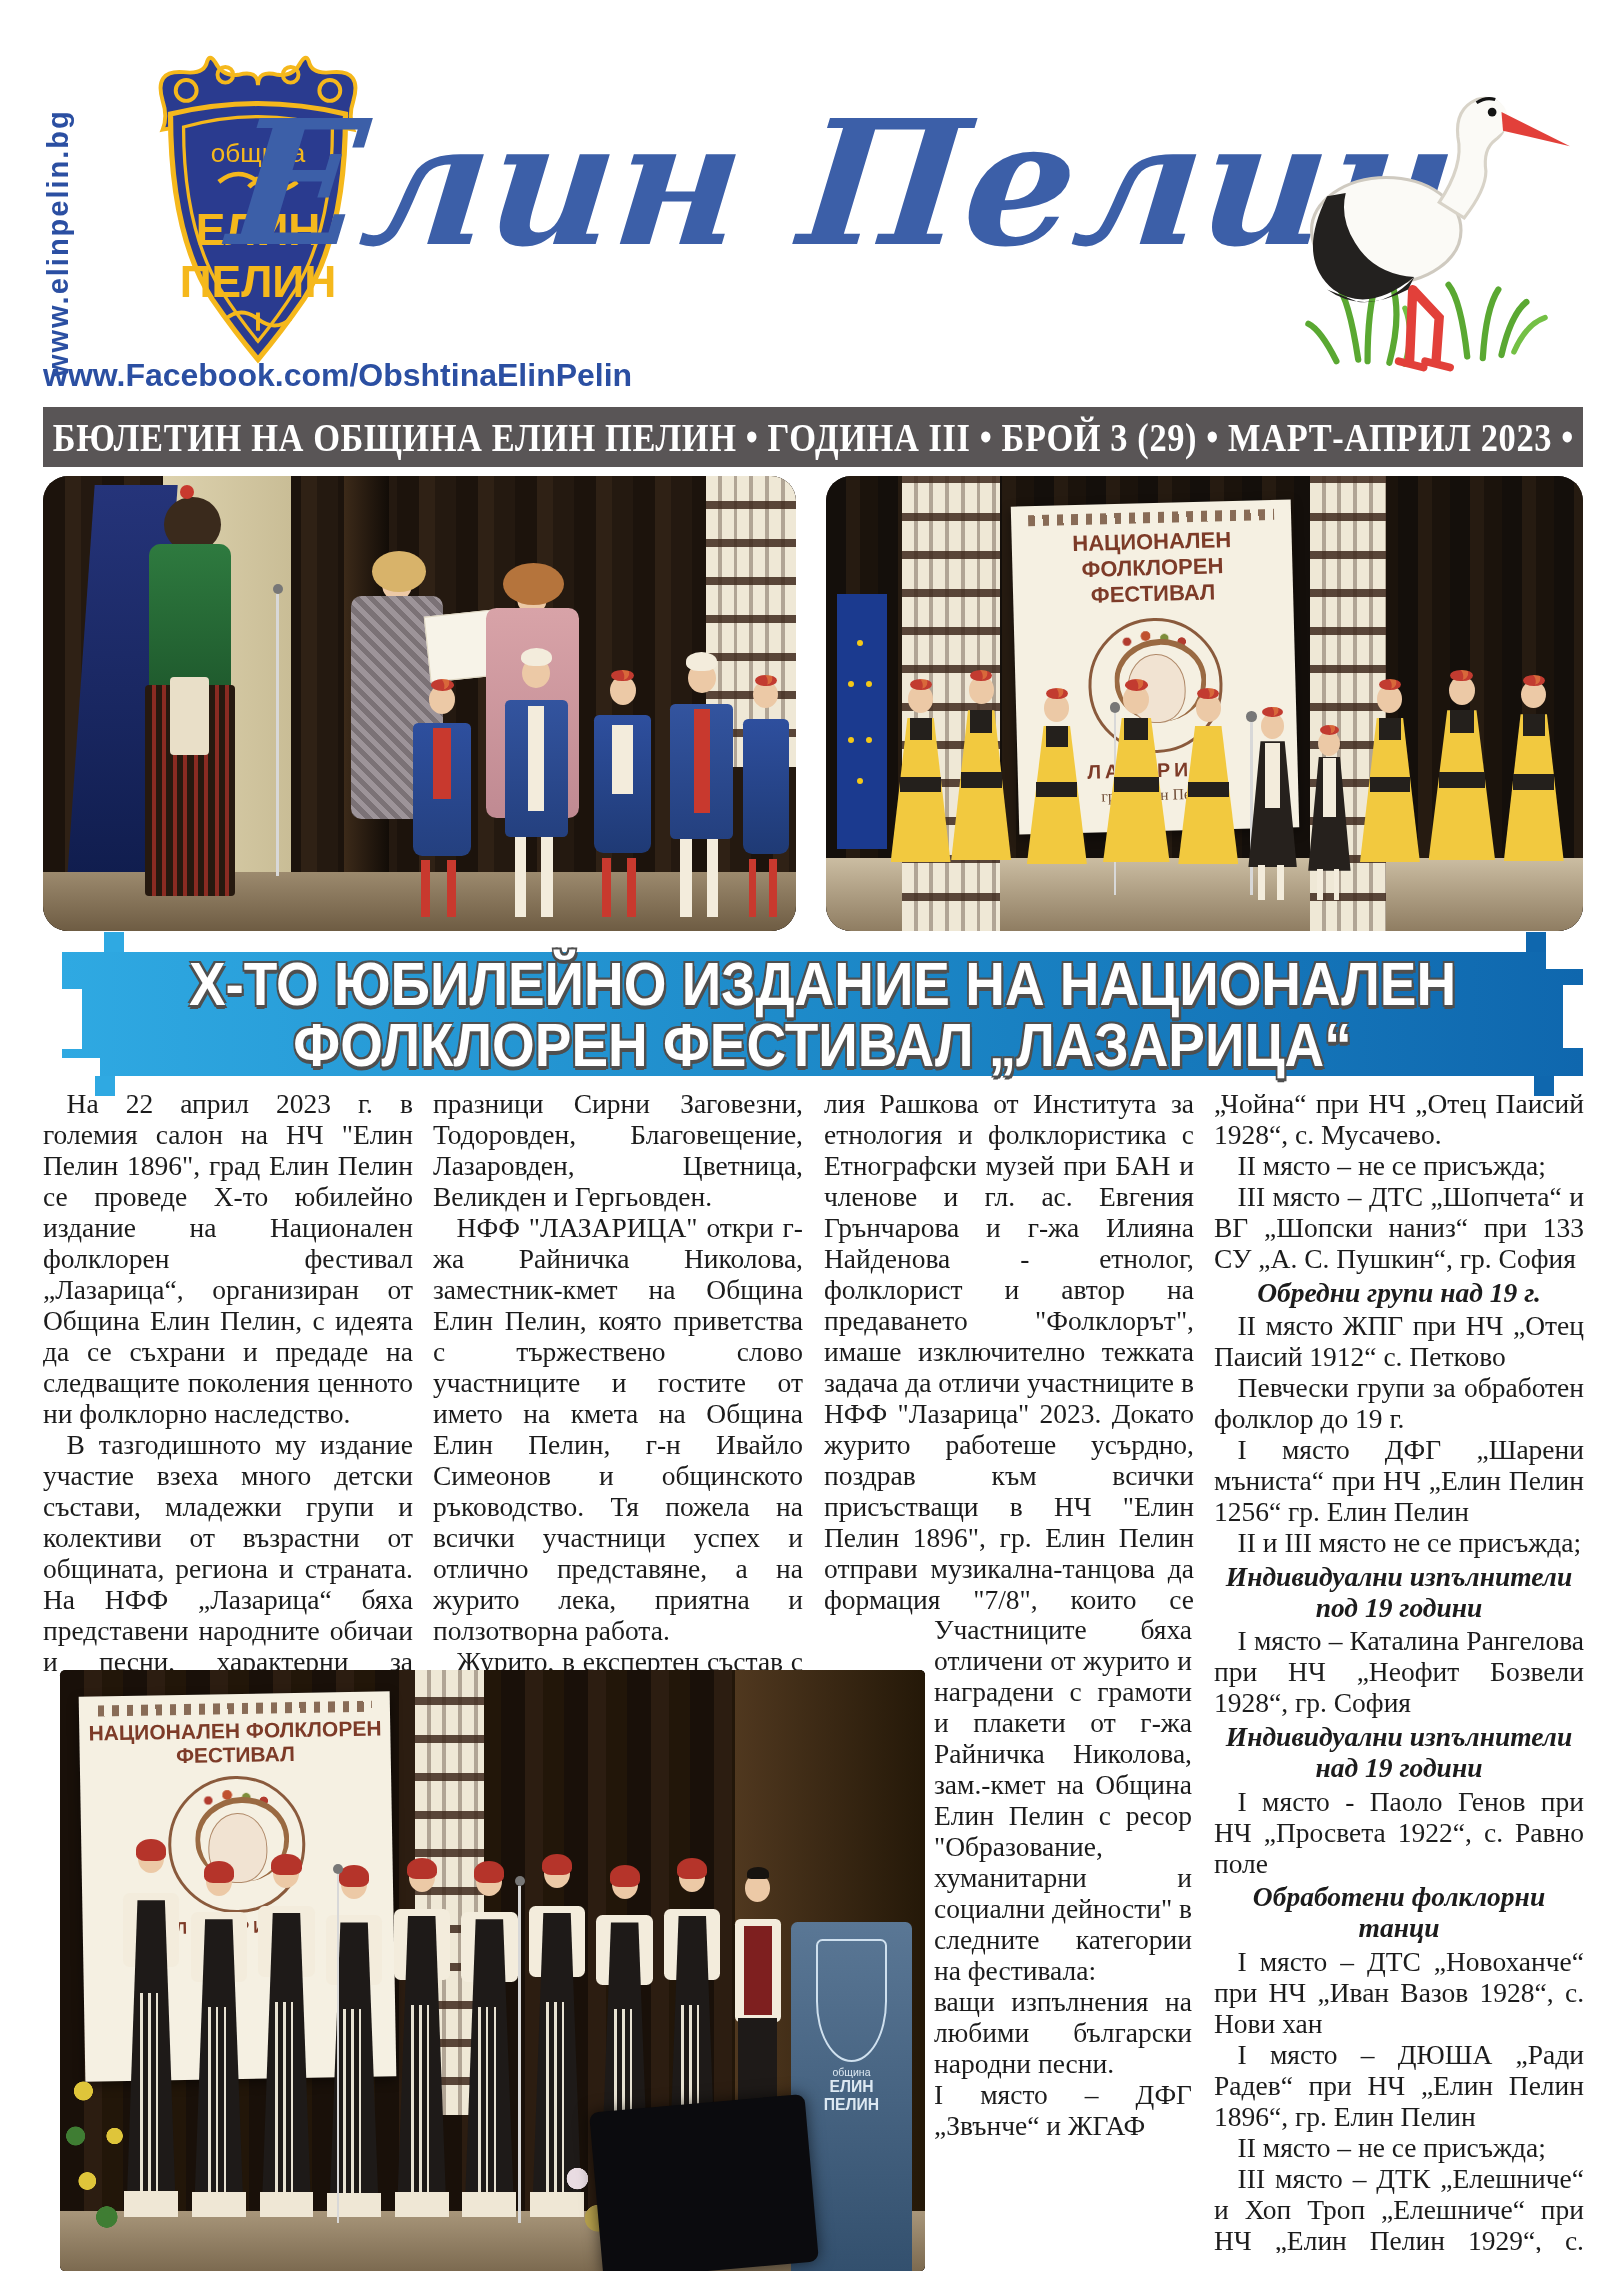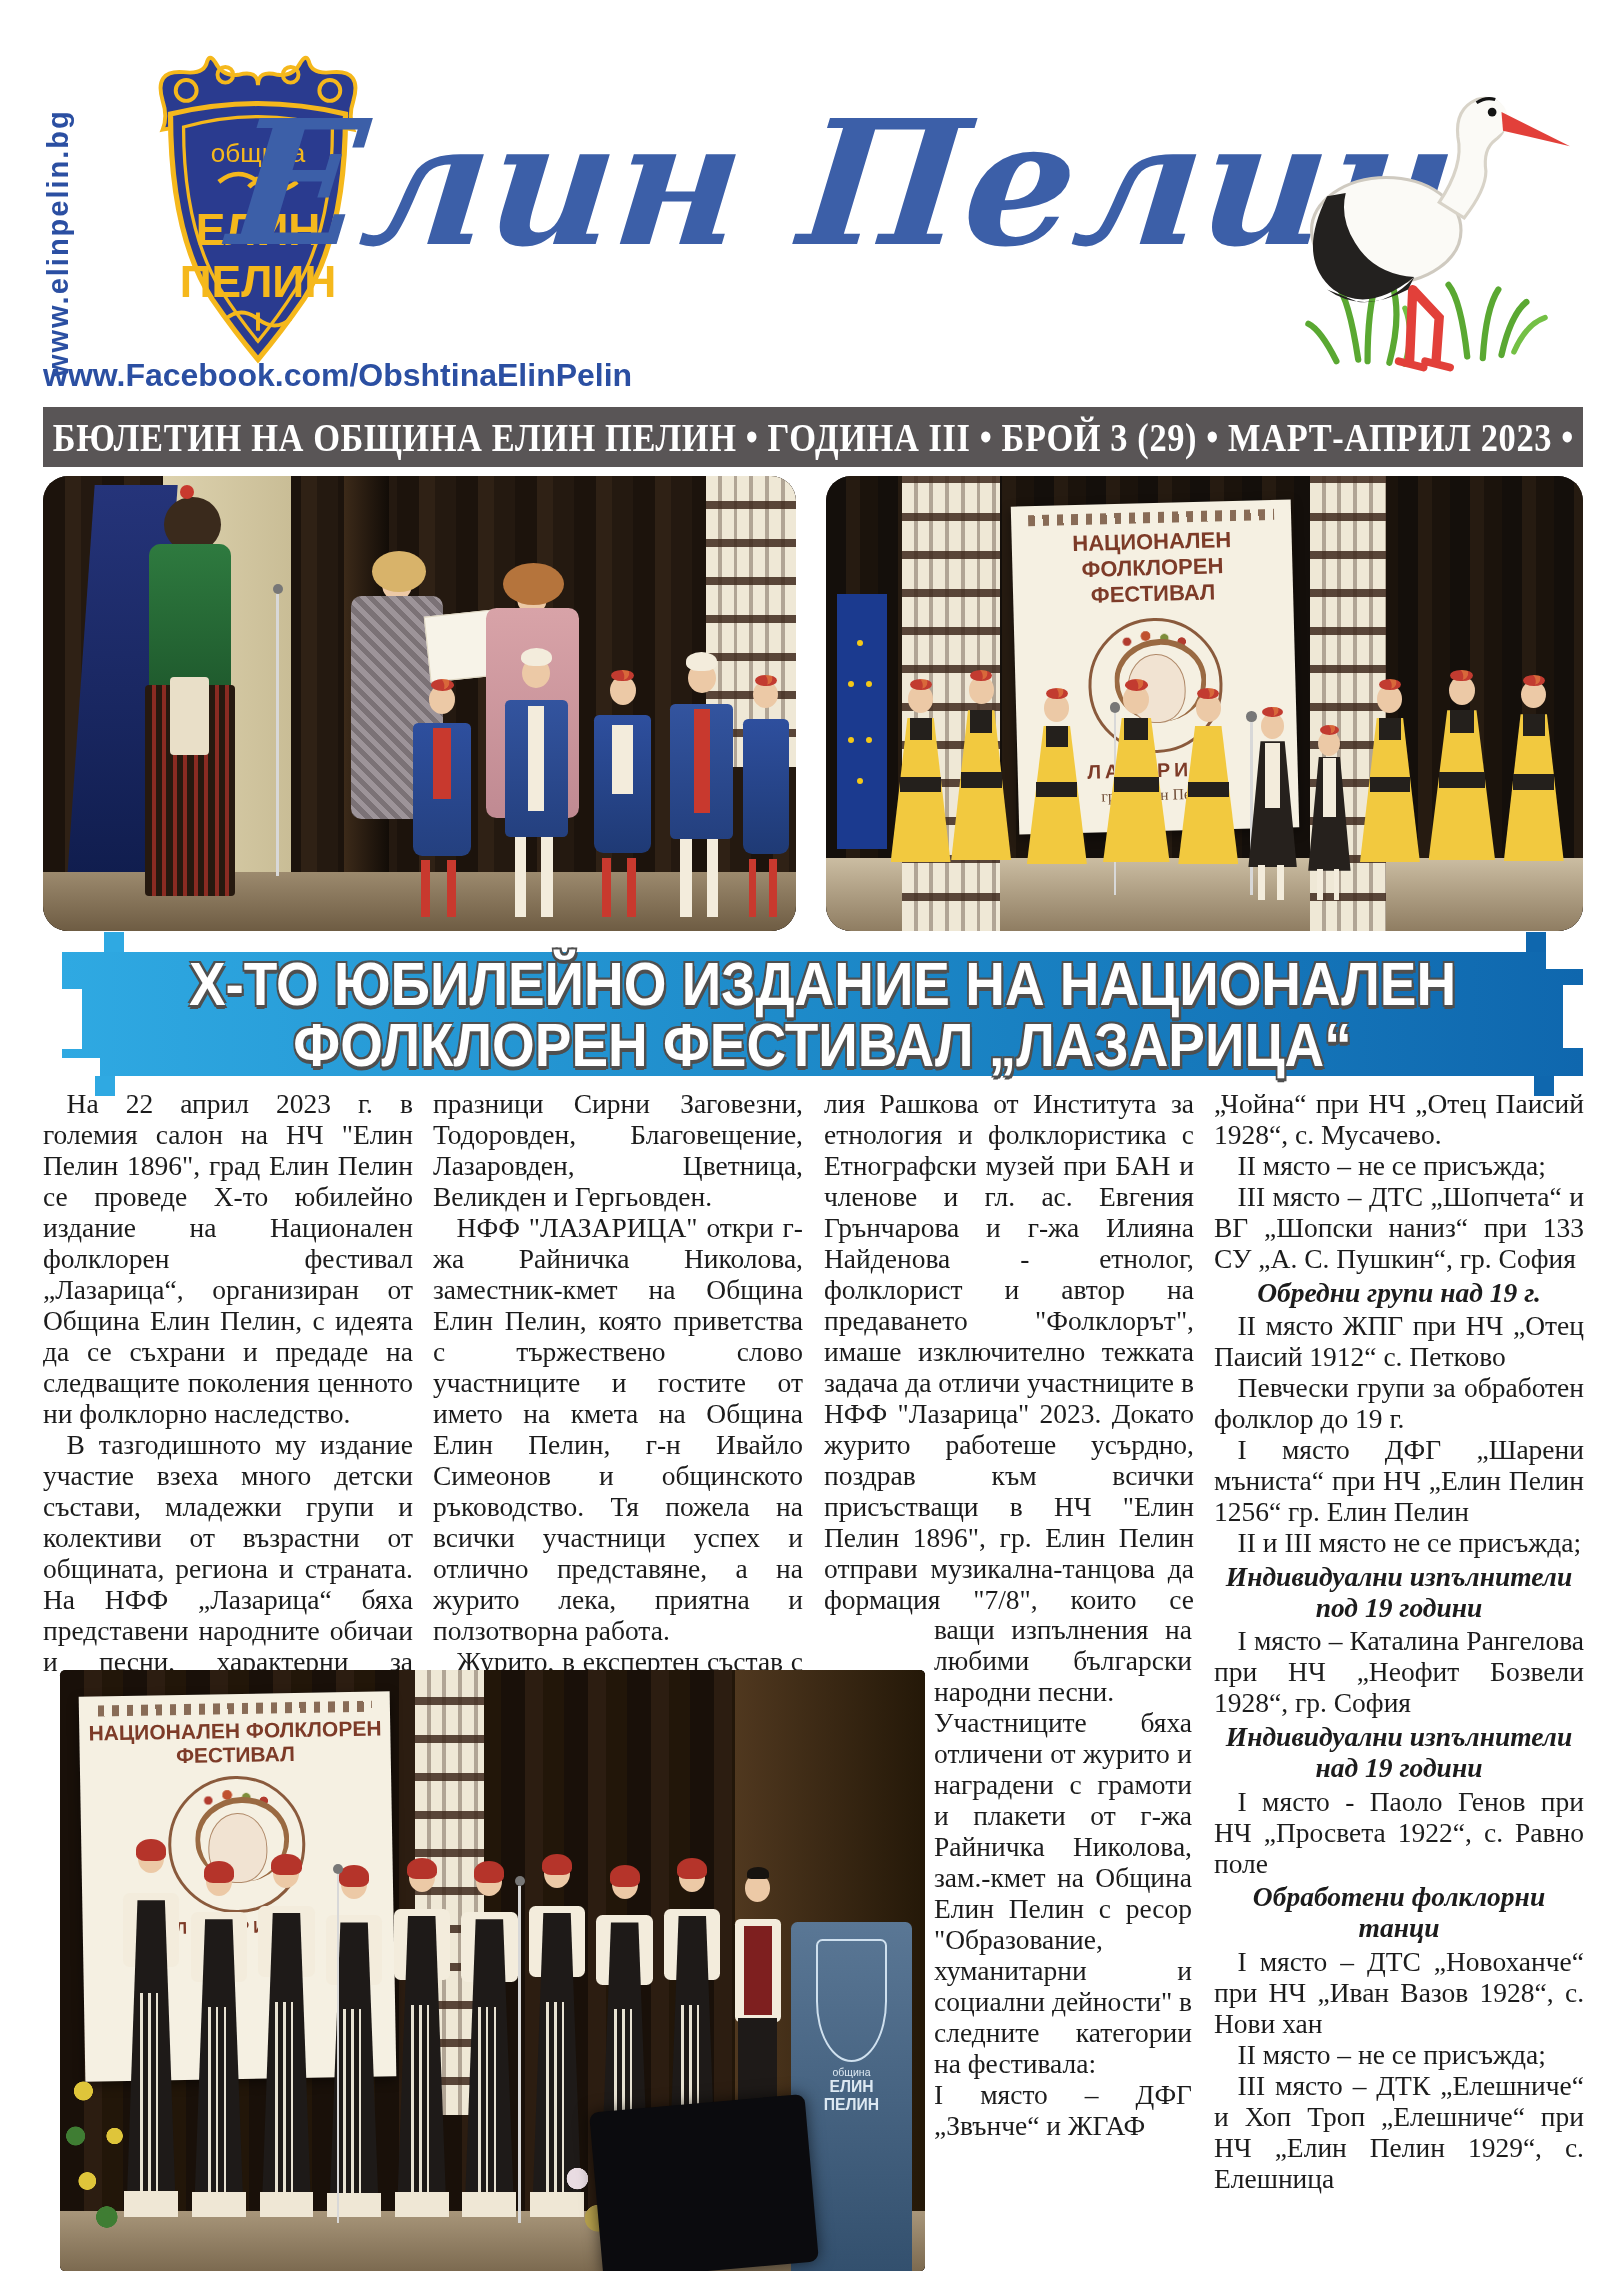--- a/index.html
+++ b/index.html
@@ -354,40 +354,41 @@
     <p class="cont">празници Сирни Заговезни, Тодоровден, Благовещение, Лазаровден, Цветница, Великден и Гергьовден.</p>
     <p>НФФ "ЛАЗАРИЦА" откри г-жа Райничка Николова, заместник-кмет на Община Елин Пелин, която приветства с тържествено слово участниците и гостите от името на кмета на Община Елин Пелин, г-н Ивайло Симеонов и общинското ръководство. Тя пожела на всички участници успех и отлично представяне, а на журито лека, приятна и ползотворна работа.</p>
     <p>Журито, в експертен състав с ръководител доц. д-р Ната-</p>
   </div>
 
   <div class="col" id="col3">
     <p class="cont">лия Рашкова от Института за етнология и фолклористика с Етнографски музей при БАН и членове и гл. ас. Евгения Грънчарова и г-жа Илияна Найденова - етнолог, фолклорист и автор на предаването "Фолклорът", имаше изключително тежката задача да отличи участниците в НФФ "Лазарица" 2023. Докато журито работеше усърдно, поздрав към всички присъстващи в НЧ "Елин Пелин 1896", гр. Елин Пелин отправи музикална-танцова да формация "7/8", които се погрижиха за доброто настроение на публиката със своите завладя-</p>
   </div>
 
   <div id="col3n">
+    <p>Участниците бяха отличени от журито и наградени с грамоти и плакети от г-жа Райничка Николова, зам.-кмет на Община Елин Пелин с ресор "Образование, хуманитарни и социални дейности" в следните категории на фестивала:</p>
     <p>ващи изпълнения на любими български народни песни.</p>
-    <p>Участниците бяха отличени от журито и наградени с грамоти и плакети от г-жа Райничка Николова, зам.-кмет на Община Елин Пелин с ресор "Образование, хуманитарни и социални дейности" в следните категории на фестивала:</p>
     <p>I място – ДФГ „Звънче“ и ЖГАФ</p>
   </div>
 
   <div class="col" id="col4">
     <p class="cont">„Чойна“  при НЧ „Отец Паисий 1928“, с. Мусачево.</p>
     <p>II място – не се присъжда;</p>
     <p>III място – ДТС „Шопчета“ и ВГ „Шопски наниз“ при 133 СУ „А. С. Пушкин“, гр. София</p>
     <p class="cat">Обредни групи над 19 г.</p>
     <p>II място ЖПГ при НЧ „Отец Паисий 1912“ с. Петково</p>
     <p>Певчески групи за обработен фолклор до 19 г.</p>
     <p>I място ДФГ „Шарени мъниста“ при НЧ „Елин Пелин 1256“ гр. Елин Пелин</p>
     <p>II и III място не се присъжда;</p>
     <p class="cat">Индивидуални изпълнители под 19 години</p>
     <p>I място – Каталина Рангелова при НЧ „Неофит Бозвели 1928“, гр. София</p>
     <p class="cat">Индивидуални изпълнители над 19 години</p>
     <p>I място - Паоло Генов при НЧ „Просвета 1922“, с. Равно поле</p>
     <p class="cat">Обработени фолклорни танци</p>
     <p>I място – ДТС „Новоханче“ при НЧ „Иван Вазов 1928“, с. Нови хан</p>
+    <p>I място – ДЮША „Ради Радев“ при НЧ „Елин Пелин 1896“, гр. Елин Пелин</p>
     <p>II място – не се присъжда;</p>
     <p>III място – ДТК „Елешниче“ и Хоп Троп „Елешниче“ при НЧ „Елин Пелин 1929“, с. Елешница</p>
 
   </div>
 
   <div class="photo" id="photo-b">
     <div class="curtain" style="background:repeating-linear-gradient(90deg,#191009 0 23.6px,#2c1d11 23.6px 42px,#221609 42px 63px);"></div>
     <div class="curtain-fold" style="left:80%;width:20%;background:linear-gradient(90deg,#4a3category520,#2a1c10);"></div>
     <div class="curtain-fold" style="left:78%;width:22%;background:linear-gradient(90deg,#50381f,#241808);"></div>
     <div class="stage-floor" style="height:10%;background:linear-gradient(180deg,#a8967a,#7c6a50);"></div>

